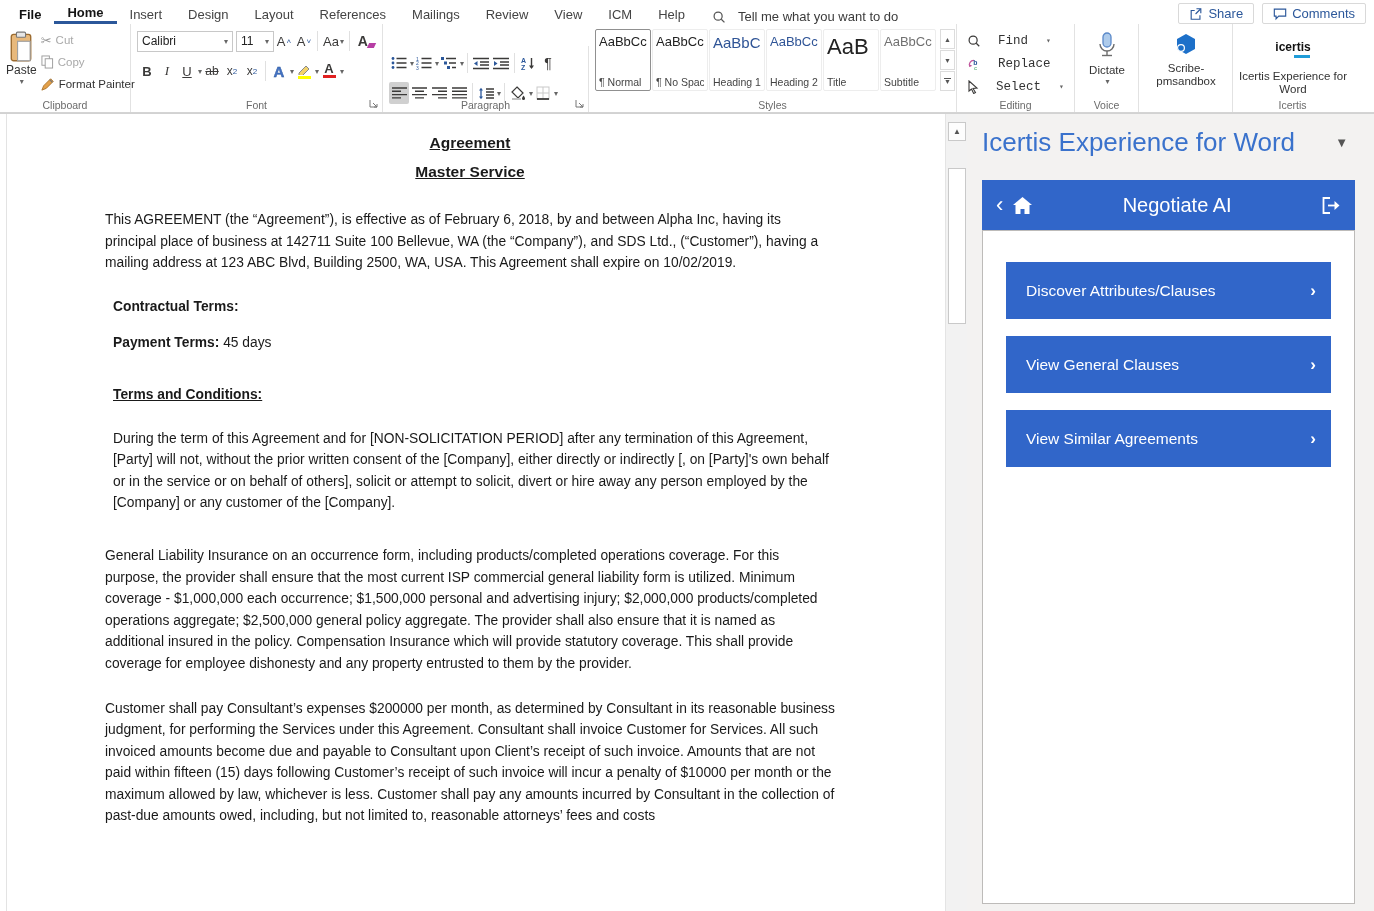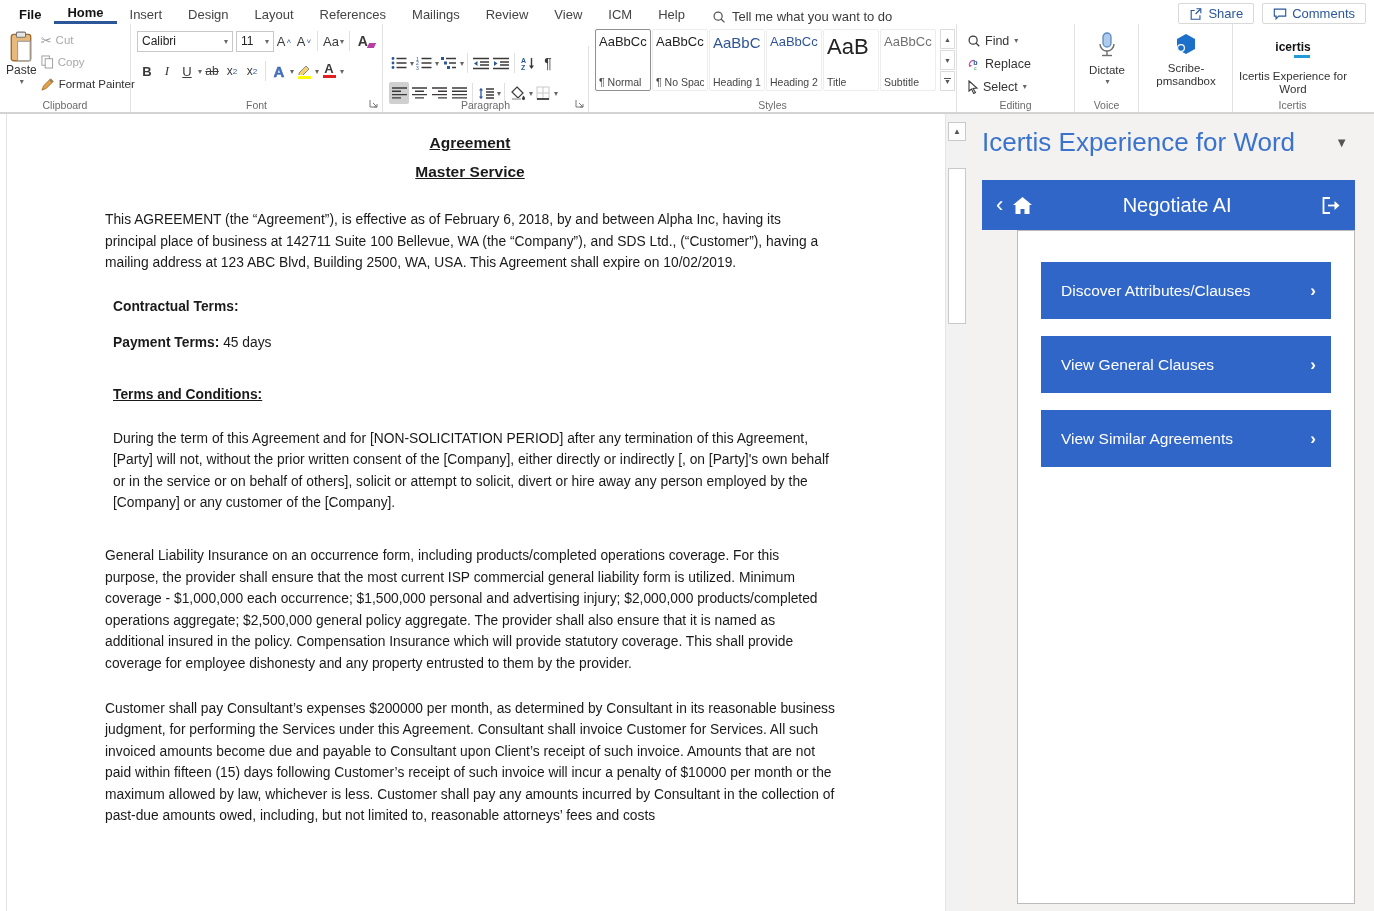--- a/index.html
+++ b/index.html
@@ -5,21 +5,21 @@
   * { margin:0; padding:0; box-sizing:border-box; }
   html,body { width:1374px; height:911px; overflow:hidden; }
   body { font-family:"Liberation Sans", sans-serif; background:#fff; color:#333; position:relative; }
 
   
   .tabsrow { position:absolute; top:0; left:0; right:0; height:24px; background:#fff;
              display:flex; align-items:flex-end; padding-left:6px; }
   .tab { font-size:13px; color:#444; padding:3px 13px 2px; cursor:default; white-space:nowrap; }
   .tab.file { font-weight:bold; color:#111; }
   .tab.active { color:#151515; font-weight:bold; border-bottom:3px solid #2b579a; padding-bottom:1px; }
-  .tellme { display:flex; align-items:center; gap:6px; font-size:13px; color:#3b3b3b; margin-left:14px; }
+  .tellme { display:flex; align-items:center; gap:12px; font-size:13px; color:#3b3b3b; margin-left:14px; }
   .spacer { flex:1; }
   .topbtn { display:flex; align-items:center; gap:5px; font-size:13px; font-weight:normal; color:#2b579a;
             border:1px solid #d9d9d9; border-radius:2px; background:#fff; padding:1px 10px; margin-right:8px; height:21px; }
 
   
   .ribbon { position:absolute; top:24px; left:0; right:0; height:89px; background:#fff;
             border-bottom:1px solid #d4d4d4; display:flex; }
   .grp { position:relative; border-right:1px solid #e2e2e2; padding:5px 5px 16px 6px; }
   .grp-label { position:absolute; bottom:1px; left:0; right:0; text-align:center; font-size:10.5px; color:#6b6b6b; }
   .launcher { position:absolute; right:3px; bottom:3px; width:10px; height:10px; }
@@ -69,21 +69,21 @@
   .tile.sel { border:1px solid #909090; box-shadow:0 0 0 1px #fff inset; }
   .tile .prev { font-size:13px; color:#222; white-space:nowrap; overflow:hidden; }
   .tile .nm { font-size:10.5px; color:#444; white-space:nowrap; overflow:hidden; }
   .prev.h { color:#2f5496; } .prev.t { font-size:22px; font-weight:400; } .prev.s { color:#707070; }
   .stscroll { display:flex; flex-direction:column; margin-left:3px; }
   .stbtn { width:15px; height:20px; border:1px solid #dcdcdc; background:#fff; display:flex; align-items:center;
            justify-content:center; font-size:7px; color:#555; margin-bottom:1px; flex-direction:column; line-height:5px; }
 
   
   .grp.editing { width:118px; padding-left:10px; }
-  .ed-row { display:flex; align-items:center; gap:4px; height:23px; font-size:12.5px; color:#333; }
+  .ed-row { display:flex; align-items:center; gap:17px; height:23px; font-size:12.5px; color:#333;font-family:Liberation Mono, monospace; }
 
   
   .grp.voice { width:64px; }
   .grp.scribe { width:94px; }
   .grp.icertis { width:119px; border-right:none; }
   .logo-tile { width:46px; height:40px; background:#fff; display:flex; flex-direction:column; align-items:center; justify-content:center; }
   .logo-word { font-size:12px; font-weight:bold; color:#111; letter-spacing:0; }
   .logo-swoosh { width:16px; height:3px; background:#1f9cd8; margin-top:1px; align-self:flex-end; margin-right:6px; }
 
   
@@ -107,21 +107,21 @@
 
   
   .panel { position:absolute; top:113px; left:967px; right:0; bottom:0; background:#f3f2f1; border-top:1px solid #d2d2d2; }
   .panel-hd { position:absolute; top:13px; left:15px; right:26px; display:flex; align-items:center; }
   .panel-hd .txt { font-size:26px; font-weight:300; color:#3a72cc; flex:1; white-space:nowrap; }
   .panel-hd .car2 { color:#555; font-size:13px; }
   .navbar { position:absolute; top:66px; left:15px; right:19px; height:50px; background:#3166c9; color:#fff;
             display:flex; align-items:center; padding:0 14px; }
   .nav-back { font-size:22px; line-height:20px; margin-right:10px; font-weight:300; }
   .nav-title { flex:1; text-align:center; font-size:20px; }
-  .content-box { position:absolute; top:116px; left:15px; right:19px; bottom:7px; background:#fff; border:1px solid #bdbbb9;margin-left:35px; }
+  .content-box { position:absolute; top:116px; left:15px; right:19px; bottom:7px; background:#fff; border:1px solid #bdbbb9; }
   .pbtn { margin:17px 23px 0; height:57px; background:#3166c9; color:#fff; display:flex; align-items:center;
           padding:0 15px 0 20px; font-size:15.5px; }
   .pbtn:first-child { margin-top:31px; }
   .pbtn .bl { flex:1; }
   .pbtn .chev { font-size:17px; font-weight:bold; }
 </style>
 </head>
 <body>
 
 <div class="app">

